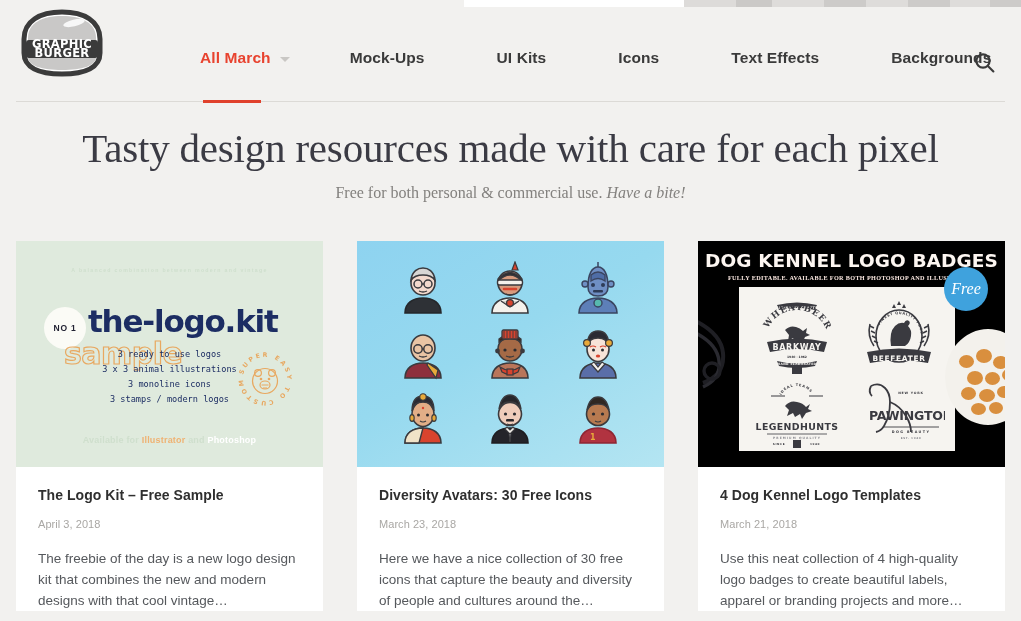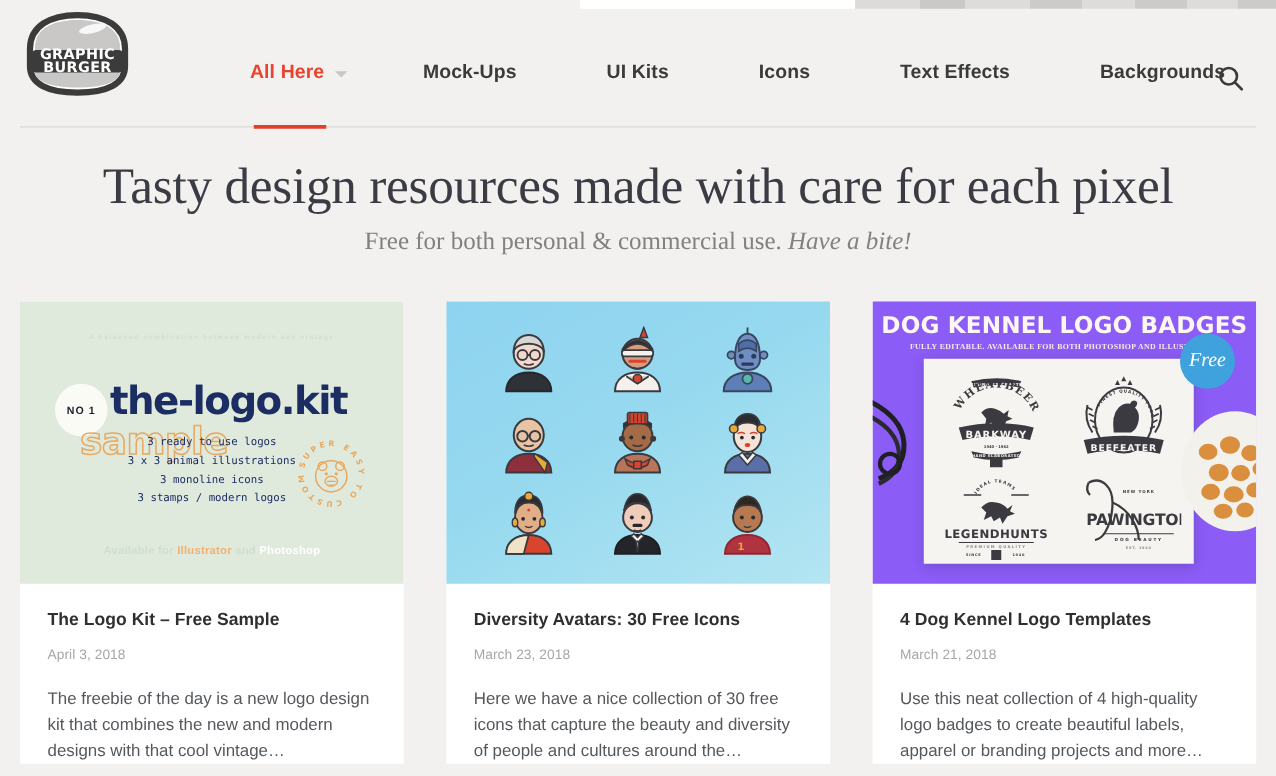--- a/index.html
+++ b/index.html
@@ -44,21 +44,21 @@
 
   
   .hero { position: absolute; top: 122px; left: 0; width: 1021px; text-align: center; }
   .hero-title {
     font-family: "Liberation Serif", serif;
     font-size: 41px; color: #3b3b44; font-weight: normal;
     letter-spacing: -0.2px; line-height: 52px;
   }
   .hero-sub {
     font-family: "Liberation Serif", serif;
-    font-size: 20px; color: #83817e; line-height: 30px; margin-top: 4px;
+    font-size: 16px; color: #83817e; line-height: 30px; margin-top: 4px;
   }
   .hero-sub em { font-style: italic; }
 
   
   .cards { position: absolute; top: 241px; left: 16px; width: 989px; display: flex; }
   .card { width: 307px; background: #ffffff; overflow: hidden; position: relative; }
   .card + .card { margin-left: 34px; }
   .card-media { width: 100%; height: 226px; position: relative; overflow: hidden; }
   .card-body { padding: 18px 22px 0 22px; }
   .card-title {
@@ -88,21 +88,21 @@
   .m1 .m1-avail .ill { color: #efb273; }
   .m1 .m1-avail .ps { color: #ffffff; }
 
   
   .m2 { background: linear-gradient(150deg,#8ed3f0 0%,#96d9ef 45%,#b4e5f2 100%); }
   .avgrid { position: absolute; inset: 16px 22px; display: grid;
     grid-template-columns: repeat(3,1fr); grid-template-rows: repeat(3,1fr); }
   .avcell { display: flex; align-items: center; justify-content: center; }
 
   
-  .m3 { background: #8b5cf6; padding-left: 40px; }
+  .m3 { background: #000000; padding-left: 40px; }
   .m3 .m3-h { position: absolute; top: 9px; left: 0; right: 0; text-align: center;
     font-size: 18.5px; font-weight: bold; color: #fdf6f1; letter-spacing: .1px;
     font-family: "DejaVu Sans", sans-serif; }
   .m3 .m3-sub { position: absolute; top: 33px; left: 0; right: 0; text-align: center;
     font-size: 6.2px; font-weight: bold; color: #fce9e2; letter-spacing: .35px;
     font-family: "Liberation Serif", serif; }
   .m3 .m3-sheet { position: absolute; left: 41px; top: 46px; width: 216px; height: 164px;
     background: #f6f4f0; box-shadow: 0 2px 10px rgba(0,0,0,.18); }
   .m3 .m3-free { position: absolute; right: 17px; top: 26px; width: 44px; height: 44px;
     border-radius: 50%; background: #3fa2dd; display: flex; align-items: center; justify-content: center;
@@ -140,21 +140,21 @@
         <path d="M12 48 C12 57 26 61 46 61 C66 61 80 57 80 48 L80 44 L12 44 Z" fill="#c9c8c7"></path>
         <ellipse cx="58" cy="14" rx="11" ry="3.4" fill="#ffffff" opacity=".85" transform="rotate(-13 58 14)"></ellipse>
         <rect x="10" y="31" width="72" height="18" rx="3" fill="#3b3b3b"></rect>
         <text x="46" y="38.6" text-anchor="middle" fill="#ffffff" font-family="'DejaVu Sans',sans-serif" font-size="11.5" font-weight="bold" letter-spacing="0.3">GRAPHIC</text>
         <text x="46" y="48.4" text-anchor="middle" fill="#ffffff" font-family="'DejaVu Sans',sans-serif" font-size="11.5" font-weight="bold" letter-spacing="0.3">BURGER</text>
       </svg>
     </div>
 
     <div class="nav">
       <div class="nav-item active">
-        <span>All Here</span>
+        <span>All March</span>
         <span class="caret"></span>
       </div>
       <div class="nav-gap-1"></div>
       <div class="nav-item">Mock-Ups</div>
       <div class="nav-gap"></div>
       <div class="nav-item">UI Kits</div>
       <div class="nav-gap"></div>
       <div class="nav-item">Icons</div>
       <div class="nav-gap"></div>
       <div class="nav-item">Text Effects</div>

